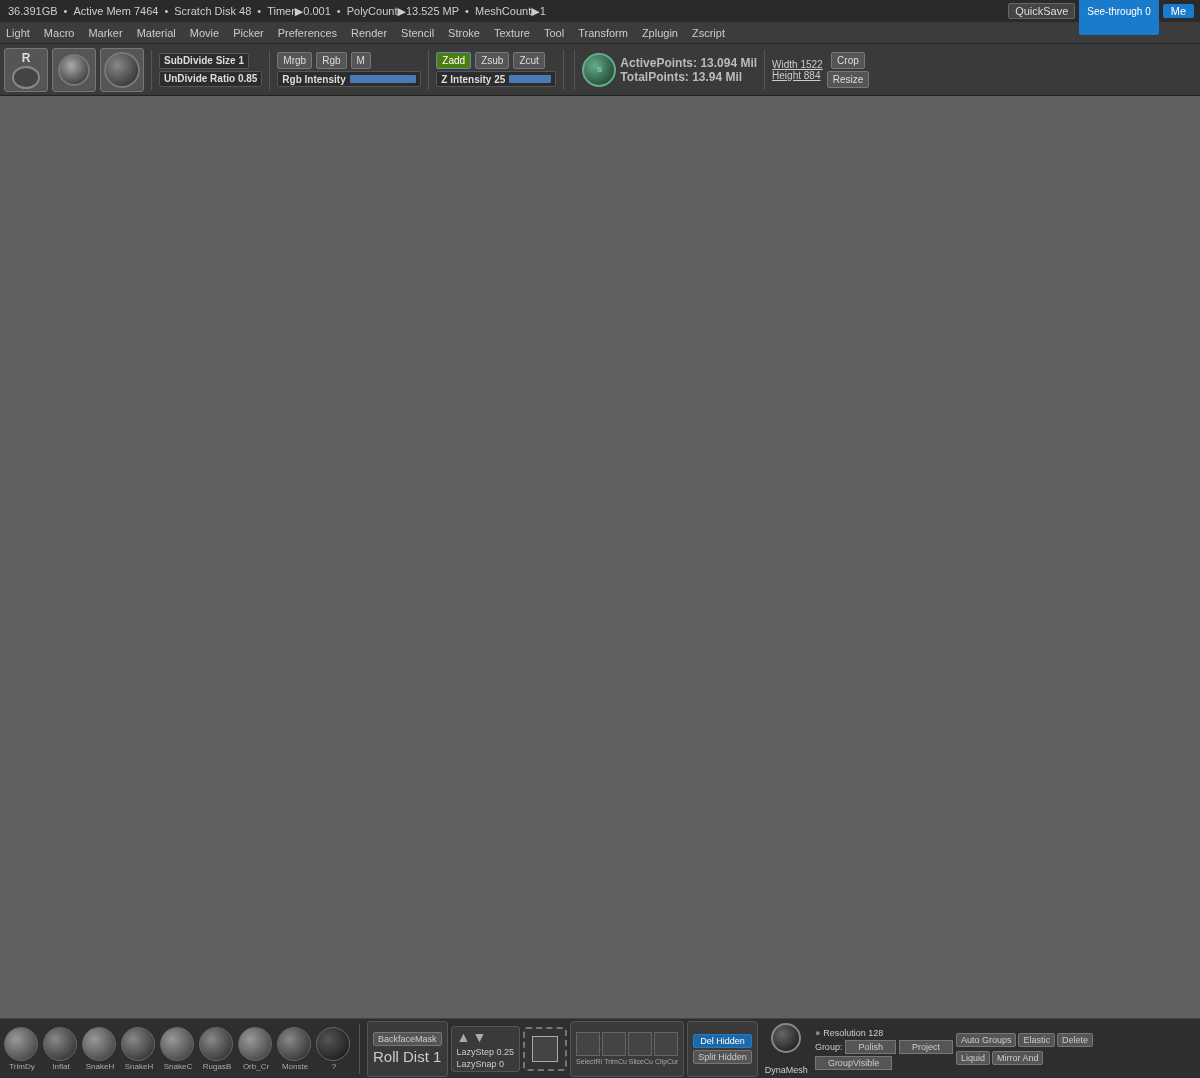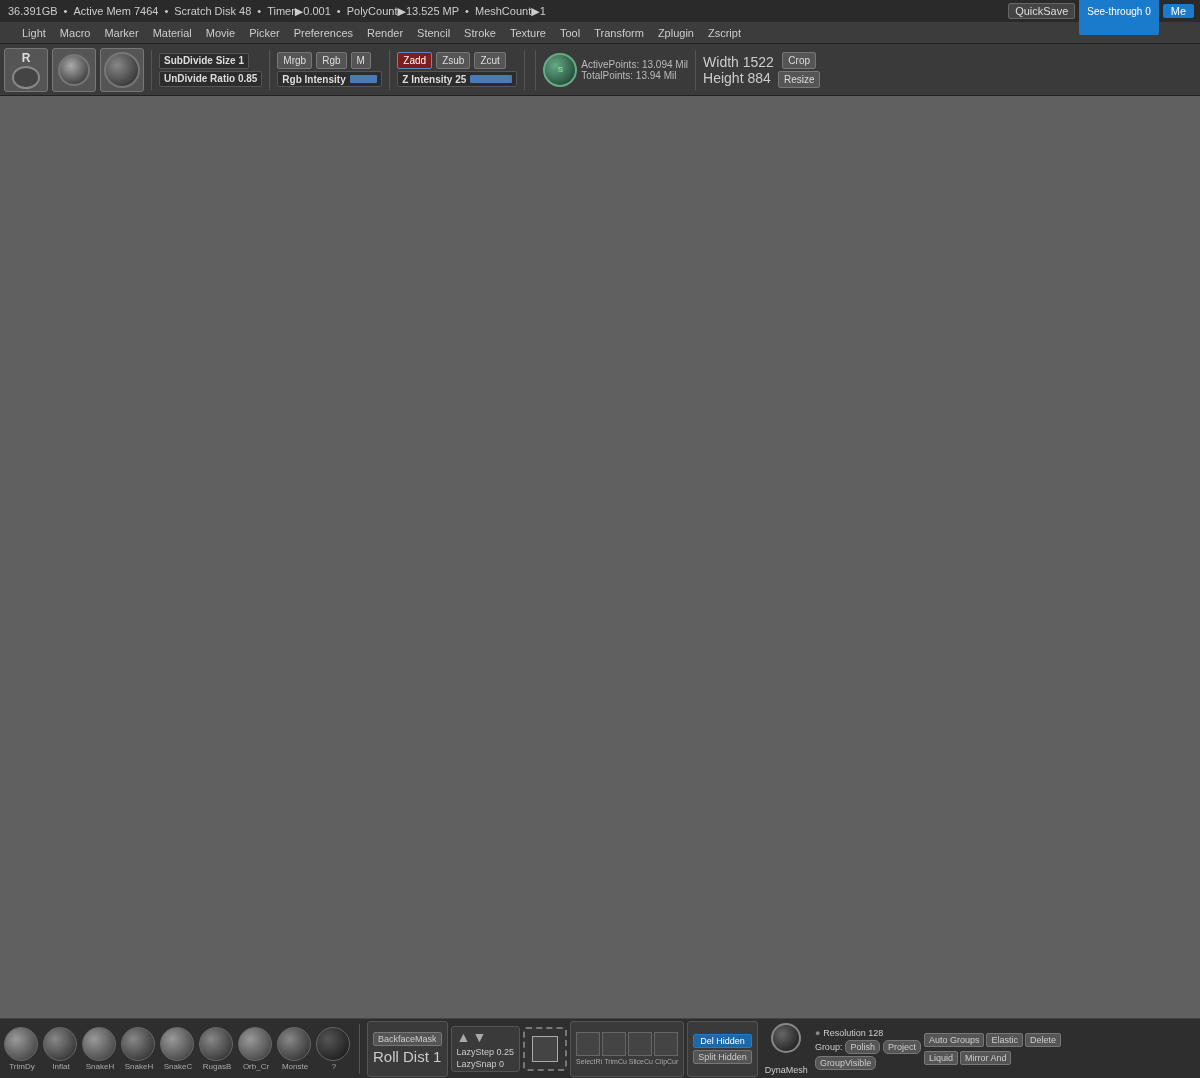--- a/index.html
+++ b/index.html
@@ -66,21 +66,21 @@
       cursor: pointer;
       border-radius: 2px;
     }
 
     
     #menu-bar {
       background: #3c3c3c;
       height: 22px;
       display: flex;
       align-items: center;
-      padding: 0 16px;
+      padding: 0 0;
       gap: 2px;
       border-bottom: 1px solid #222;
     }
     .menu-item {
       color: #ccc;
       padding: 2px 6px;
       cursor: pointer;
       font-size: 11px;
       border-radius: 2px;
       white-space: nowrap;
@@ -139,21 +139,21 @@
     }
 
     .param-value {
       color: #ddd;
       font-size: 10px;
       white-space: nowrap;
       font-weight: bold;
     }
 
     .btn-small {
-      background: #7f1d1d;
+      background: #4d7c0f;
       border: 1px solid #5a8ac5;
       color: #fff;
       font-size: 10px;
       padding: 2px 5px;
       cursor: pointer;
       border-radius: 2px;
       white-space: nowrap;
     }
 
     .btn-gray {
@@ -312,23 +312,23 @@
       gap: 3px;
       font-size: 9px;
       color: #ccc;
     }
 
     .res-btn {
       background: #555;
       border: 1px solid #777;
       color: #ccc;
       font-size: 9px;
-      padding: 1px 4px;
-      cursor: pointer;
-      border-radius: 5px;
+      padding: 1px 12px;
+      cursor: pointer;
+      border-radius: 0;
     }
 
     .autogroups-section {
       display: flex;
       flex-direction: column;
       gap: 2px;
     }
 
     
     .focal-section {
@@ -342,27 +342,29 @@
       align-items: center;
       background: #2c2c2c;
       border: 1px solid #555;
       border-radius: 2px;
       height: 16px;
       padding: 0 4px;
       width: 120px;
     }
 
     .points-info {
+      font-size: 12px;
+      color: #bbb;
+      font-weight: bold;
+    }
+
+    .width-height-section {
       font-size: 10px;
-      color: #bbb;
-    }
-
-    .width-height-section {
-      font-size: 14px;
       color: #ccc;
+      text-decoration: underline;
     }
 
     
     .zsub-group {
       display: flex;
       flex-direction: column;
       gap: 2px;
       align-items: flex-start;
     }
 
@@ -476,21 +478,21 @@
 
   <div class="separator-v"></div>
 
   <div class="param-group">
     <div class="param-row">
       <button class="btn-gray">Mrgb</button>
       <button class="btn-gray">Rgb</button>
       <button class="btn-gray">M</button>
     </div>
     <div class="param-row">
-      <div class="param-slider-container" style="width:105px;">
+      <div class="param-slider-container" style="width:144px;">
         <span class="param-value">Rgb Intensity</span>
         <div style="height:8px; width:60%; background:#4a7ab5; margin-left:4px; border-radius:1px;"></div>
       </div>
     </div>
   </div>
 
   <div class="separator-v"></div>
 
   <div class="zsub-group">
     <div class="param-row">

